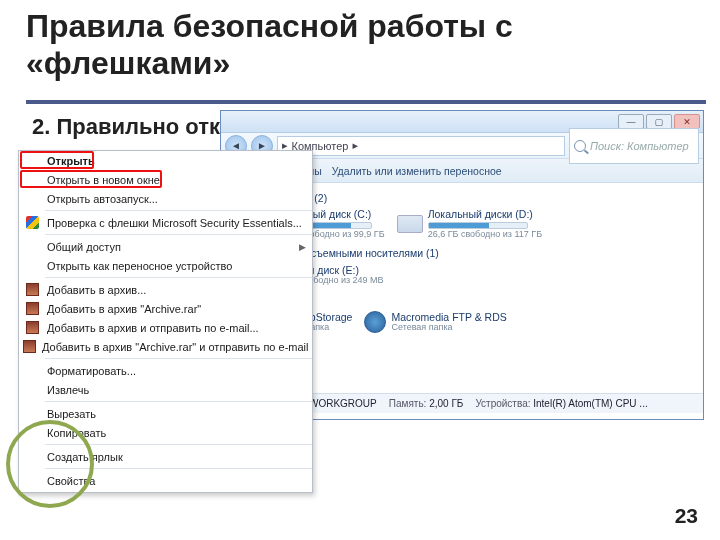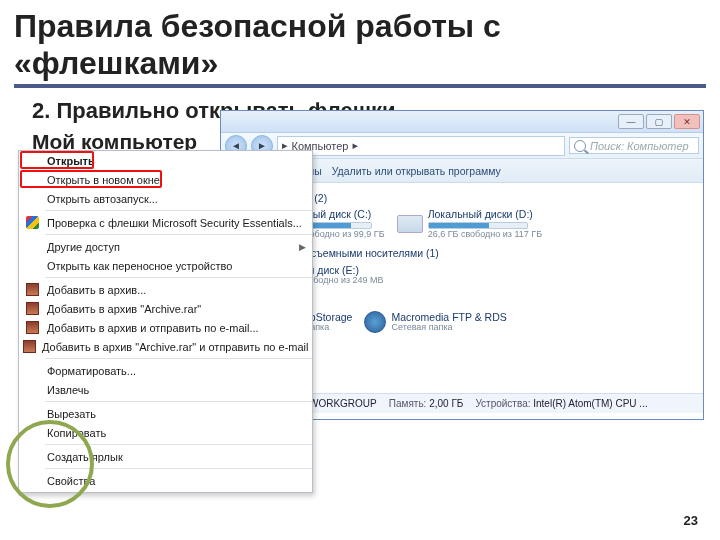--- a/index.html
+++ b/index.html
@@ -1,32 +1,32 @@
 <!DOCTYPE html>
 <html><head>
 <meta charset="utf-8">
 <style>
   * { box-sizing: border-box; margin: 0; padding: 0; }
   body { width: 720px; height: 540px; font-family: Arial, sans-serif; background: #fff; position: relative; overflow: hidden; }
   .slide { width: 720px; height: 540px; padding: 8px 14px 10px 14px; }
-  .title { font-size: 32px; font-weight: bold; color: #222; line-height: 1.15; border-bottom: 4px solid #4a5a8a; padding-bottom: 2px; margin-bottom: 10px; }
+  .title { font-size: 32px; font-weight: bold; color: #222; line-height: 1.15; border-bottom: 4px solid #4a5a8a; padding-bottom: 18px; margin-bottom: 10px; margin-left: 12px; }
   .subtitle { font-size: 22px; font-weight: bold; color: #222; margin: 6px 0 6px 18px; }
   .sublabel { font-size: 21px; font-weight: bold; color: #222; margin: 0 0 4px 18px; }
   .bullet-circle { position: absolute; left: 6px; top: 420px; width: 88px; height: 88px; border: 4px solid #8fa850; border-radius: 50%; }
-  .pagenum { position: absolute; right: 22px; bottom: 12px; font-size: 13px; font-weight: bold; color: #222; }
+  .pagenum { position: absolute; right: 22px; bottom: 12px; font-size: 21px; font-weight: bold; color: #222; }
 
   .win-window { position: absolute; left: 220px; top: 110px; width: 484px; height: 310px; border: 1px solid #6b8bbd; background: #fff; font-size: 11px; color: #333; }
   .win-titlebar { height: 22px; background: linear-gradient(#e6f0fa,#cfe1f6); border-bottom: 1px solid #b7cde6; display: flex; align-items: center; justify-content: flex-end; gap: 2px; padding: 0 3px; }
   .win-btn { width: 26px; height: 15px; border: 1px solid #9ab; background: #e7f0f9; border-radius: 2px; display: flex; align-items: center; justify-content: center; font-size: 9px; color: #456; }
   .win-btn.close { background: #f3c1bd; border-color: #d3938c; color: #7a2a22; }
   .win-nav { height: 26px; background: linear-gradient(#f3f8fe,#e8f2fb); border-bottom: 1px solid #cddceb; display: flex; align-items: center; gap: 4px; padding: 0 4px; }
   .nav-arrow { width: 22px; height: 22px; border-radius: 50%; background: radial-gradient(#cfe3fa,#9cc2ea); border: 1px solid #8bb3de; display: flex; align-items: center; justify-content: center; font-size: 10px; color: #345; }
   .nav-crumb { flex: 1; height: 20px; border: 1px solid #b7cde6; background: #fff; display: flex; align-items: center; padding: 0 4px; color: #445; }
   .nav-crumb .seg { margin-right: 4px; }
-  .nav-search { width: 130px; height: 17px; border: 1px solid #b7cde6; background: #fff; display: flex; align-items: center; padding: 0 4px; color: #9aa; font-style: italic; }
+  .nav-search { width: 130px; height: 36px; border: 1px solid #b7cde6; background: #fff; display: flex; align-items: center; padding: 0 4px; color: #9aa; font-style: italic; }
   .search-icon { width: 12px; height: 12px; border: 1.5px solid #7a94b4; border-radius: 50%; margin-right: 4px; position: relative; }
   .search-icon:after { content: ""; position: absolute; width: 5px; height: 1.5px; background: #7a94b4; right: -4px; bottom: -2px; transform: rotate(40deg); }
   .win-toolbar { height: 24px; background: linear-gradient(#eef4fa,#e0ecf6); border-bottom: 1px solid #cddceb; display: flex; align-items: center; gap: 10px; padding: 0 10px; color: #2c4d77; font-size: 10.5px; }
   .tb-item { white-space: nowrap; }
   .win-body { position: relative; padding: 6px 10px; display: flex; flex-direction: column; gap: 2px; height: 210px; }
   .grp-head { color: #1a3c6e; font-size: 10.5px; display: flex; align-items: center; gap: 4px; margin-top: 3px; }
   .grp-head .tri { font-size: 8px; }
   .grp-row { display: flex; gap: 12px; margin: 3px 0 3px 10px; }
   .drive { display: flex; align-items: center; gap: 5px; }
   .drive-icon { width: 26px; height: 18px; background: linear-gradient(#dfe9f4,#c8d8ea); border: 1px solid #aac; border-radius: 2px; position: relative; }
@@ -77,21 +77,21 @@
         <span class="seg">Компьютер</span>
         <span class="seg">▸</span>
       </div>
       <div class="nav-search">
         <span class="search-icon"></span>
         <span>Поиск: Компьютер</span>
       </div>
     </div>
     <div class="win-toolbar">
       <span class="tb-item">Свойства системы</span>
-      <span class="tb-item">Удалить или открывать программу</span>
+      <span class="tb-item">Удалить или изменить переносное</span>
     </div>
     <div class="win-body">
       <div class="grp-head">
           <span class="tri">▾</span>
           <span>Жесткие диски (2)</span>
         </div>
       <div class="grp-row">
         <div class="drive">
           <div class="drive-icon"></div>
           <div class="dtxt">
@@ -170,21 +170,21 @@
     <div class="sep"></div>
     <div class="row">
         <span class="ico">
           <span class="w-shield"></span>
         </span>
         <span>Проверка с флешки Microsoft Security Essentials...</span>
       </div>
     <div class="sep"></div>
     <div class="row">
         <span class="ico"></span>
-        <span>Другие доступ</span>
+        <span>Общий доступ</span>
         <span class="arr">▶</span>
       </div>
     <div class="row">
         <span class="ico"></span>
         <span>Открыть как переносное устройство</span>
       </div>
     <div class="sep"></div>
     <div class="row">
         <span class="ico">
           <span class="w-rar"></span>

